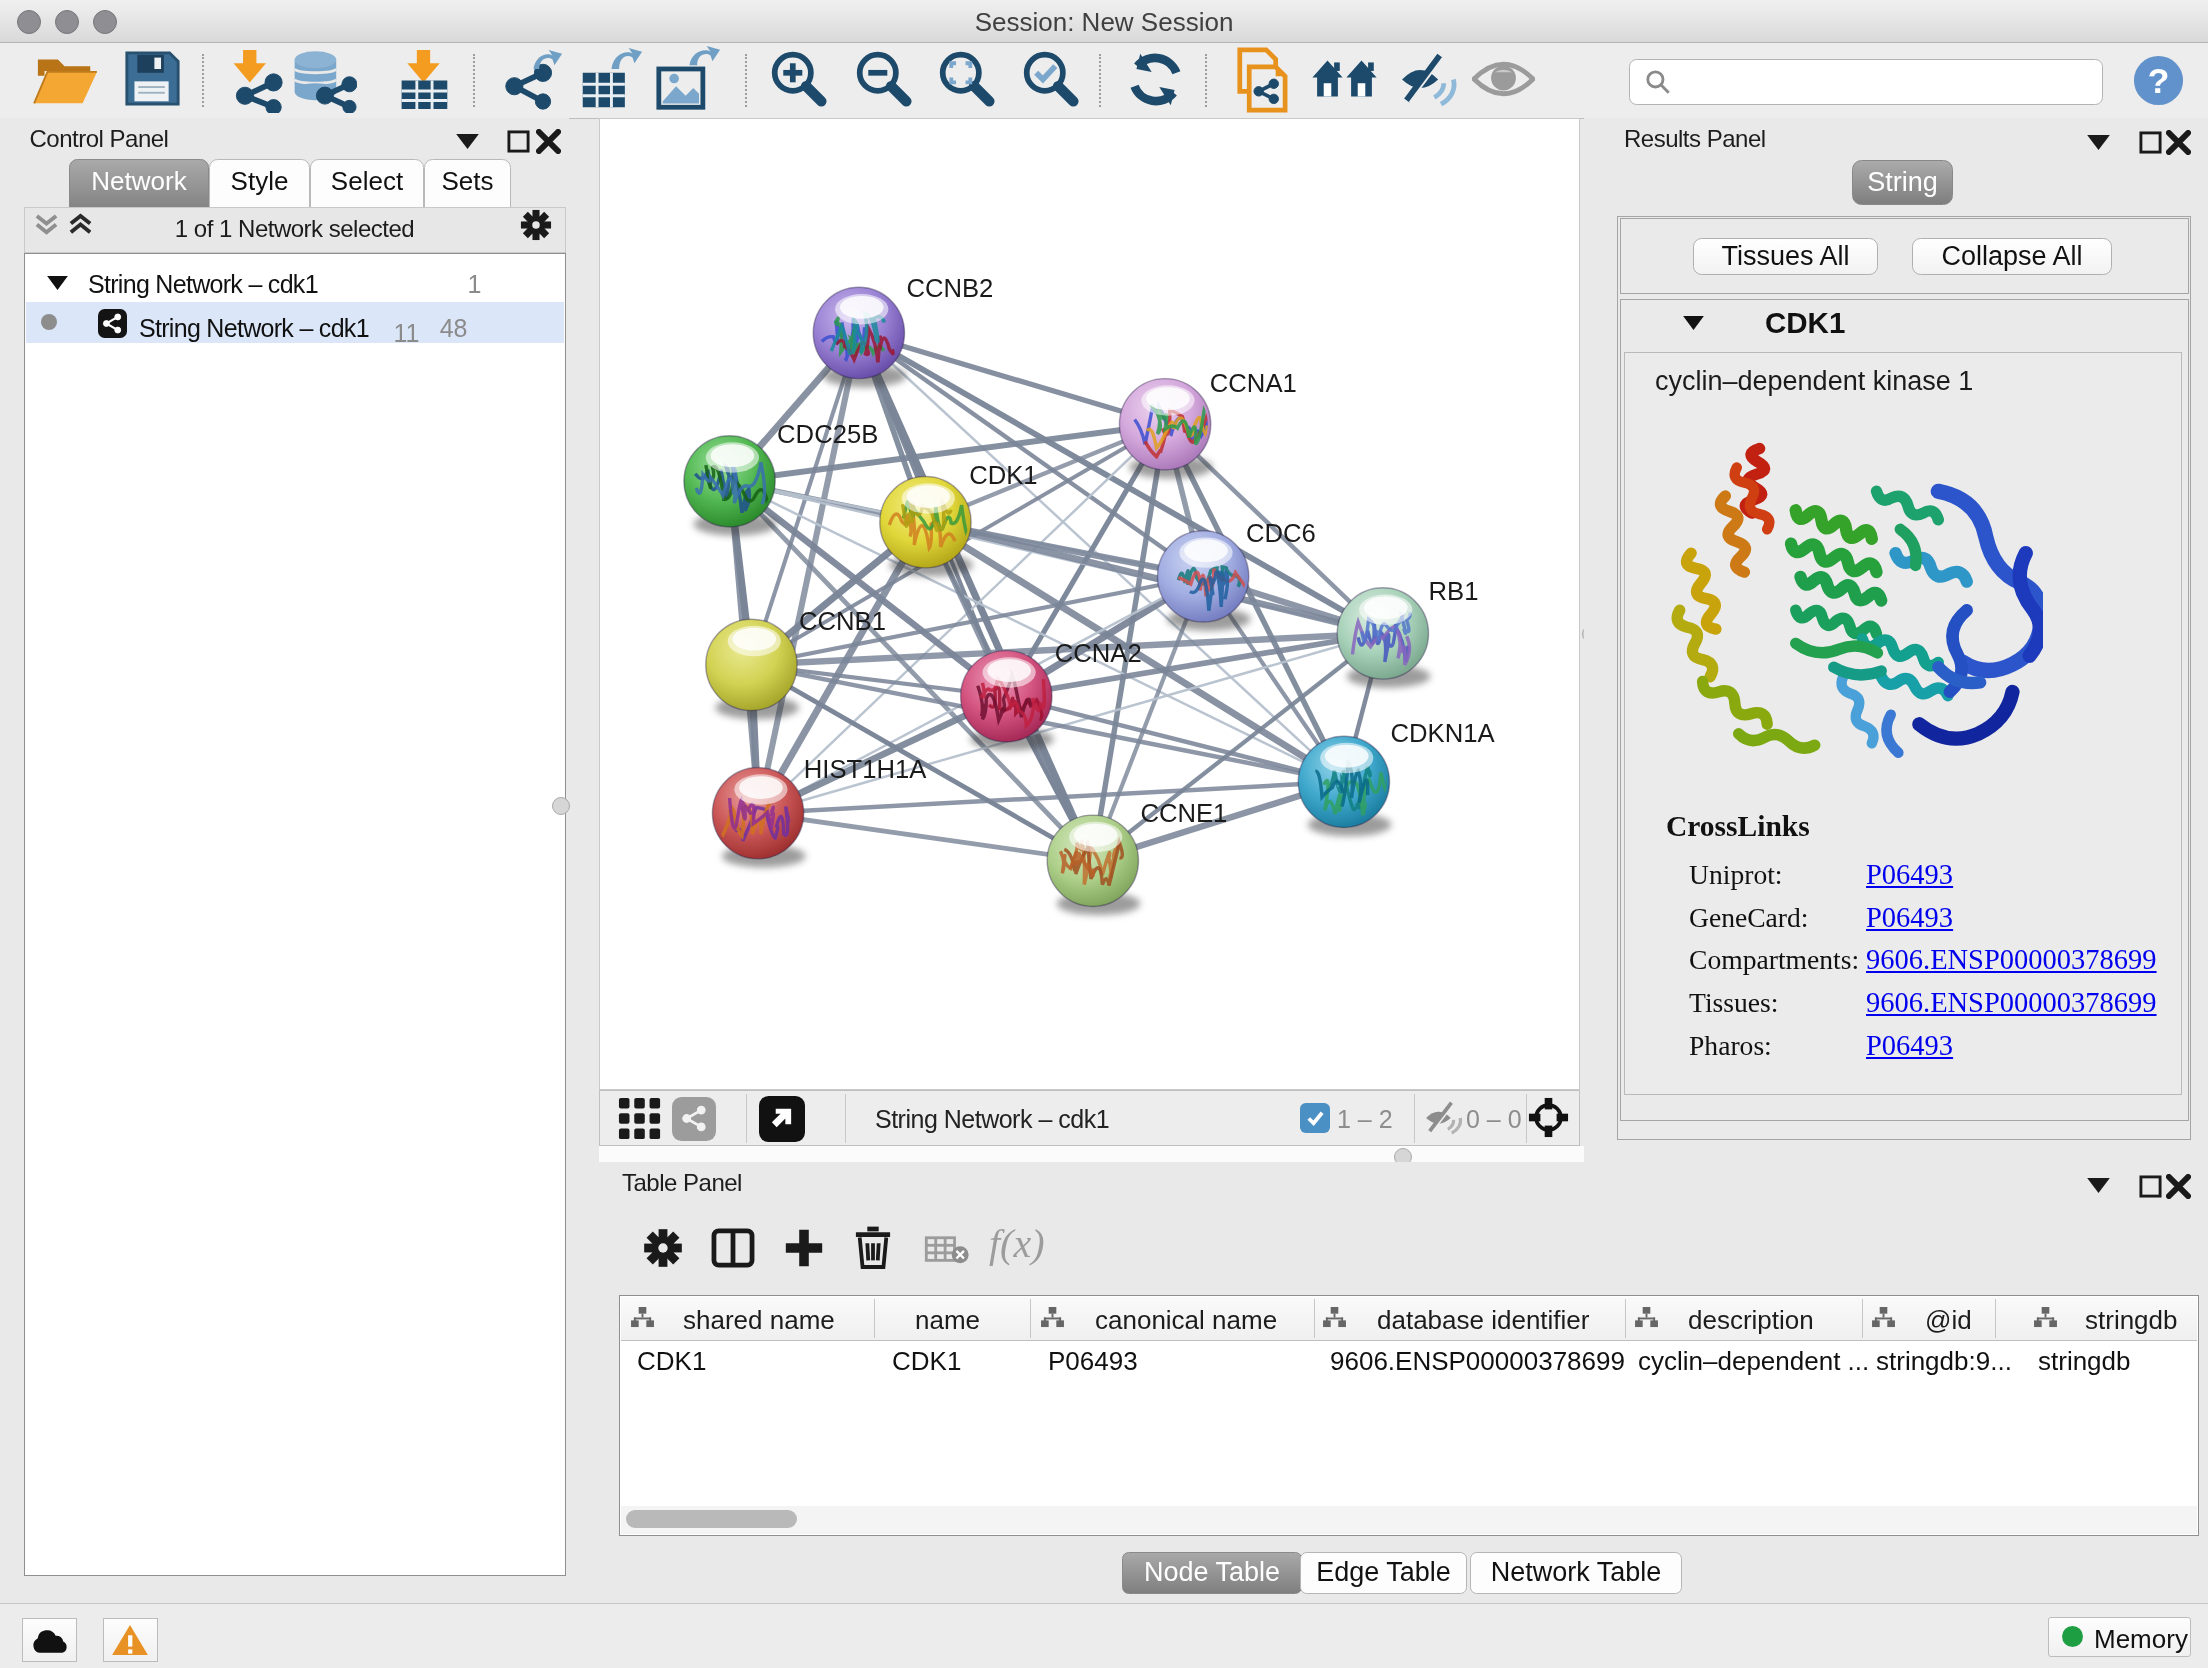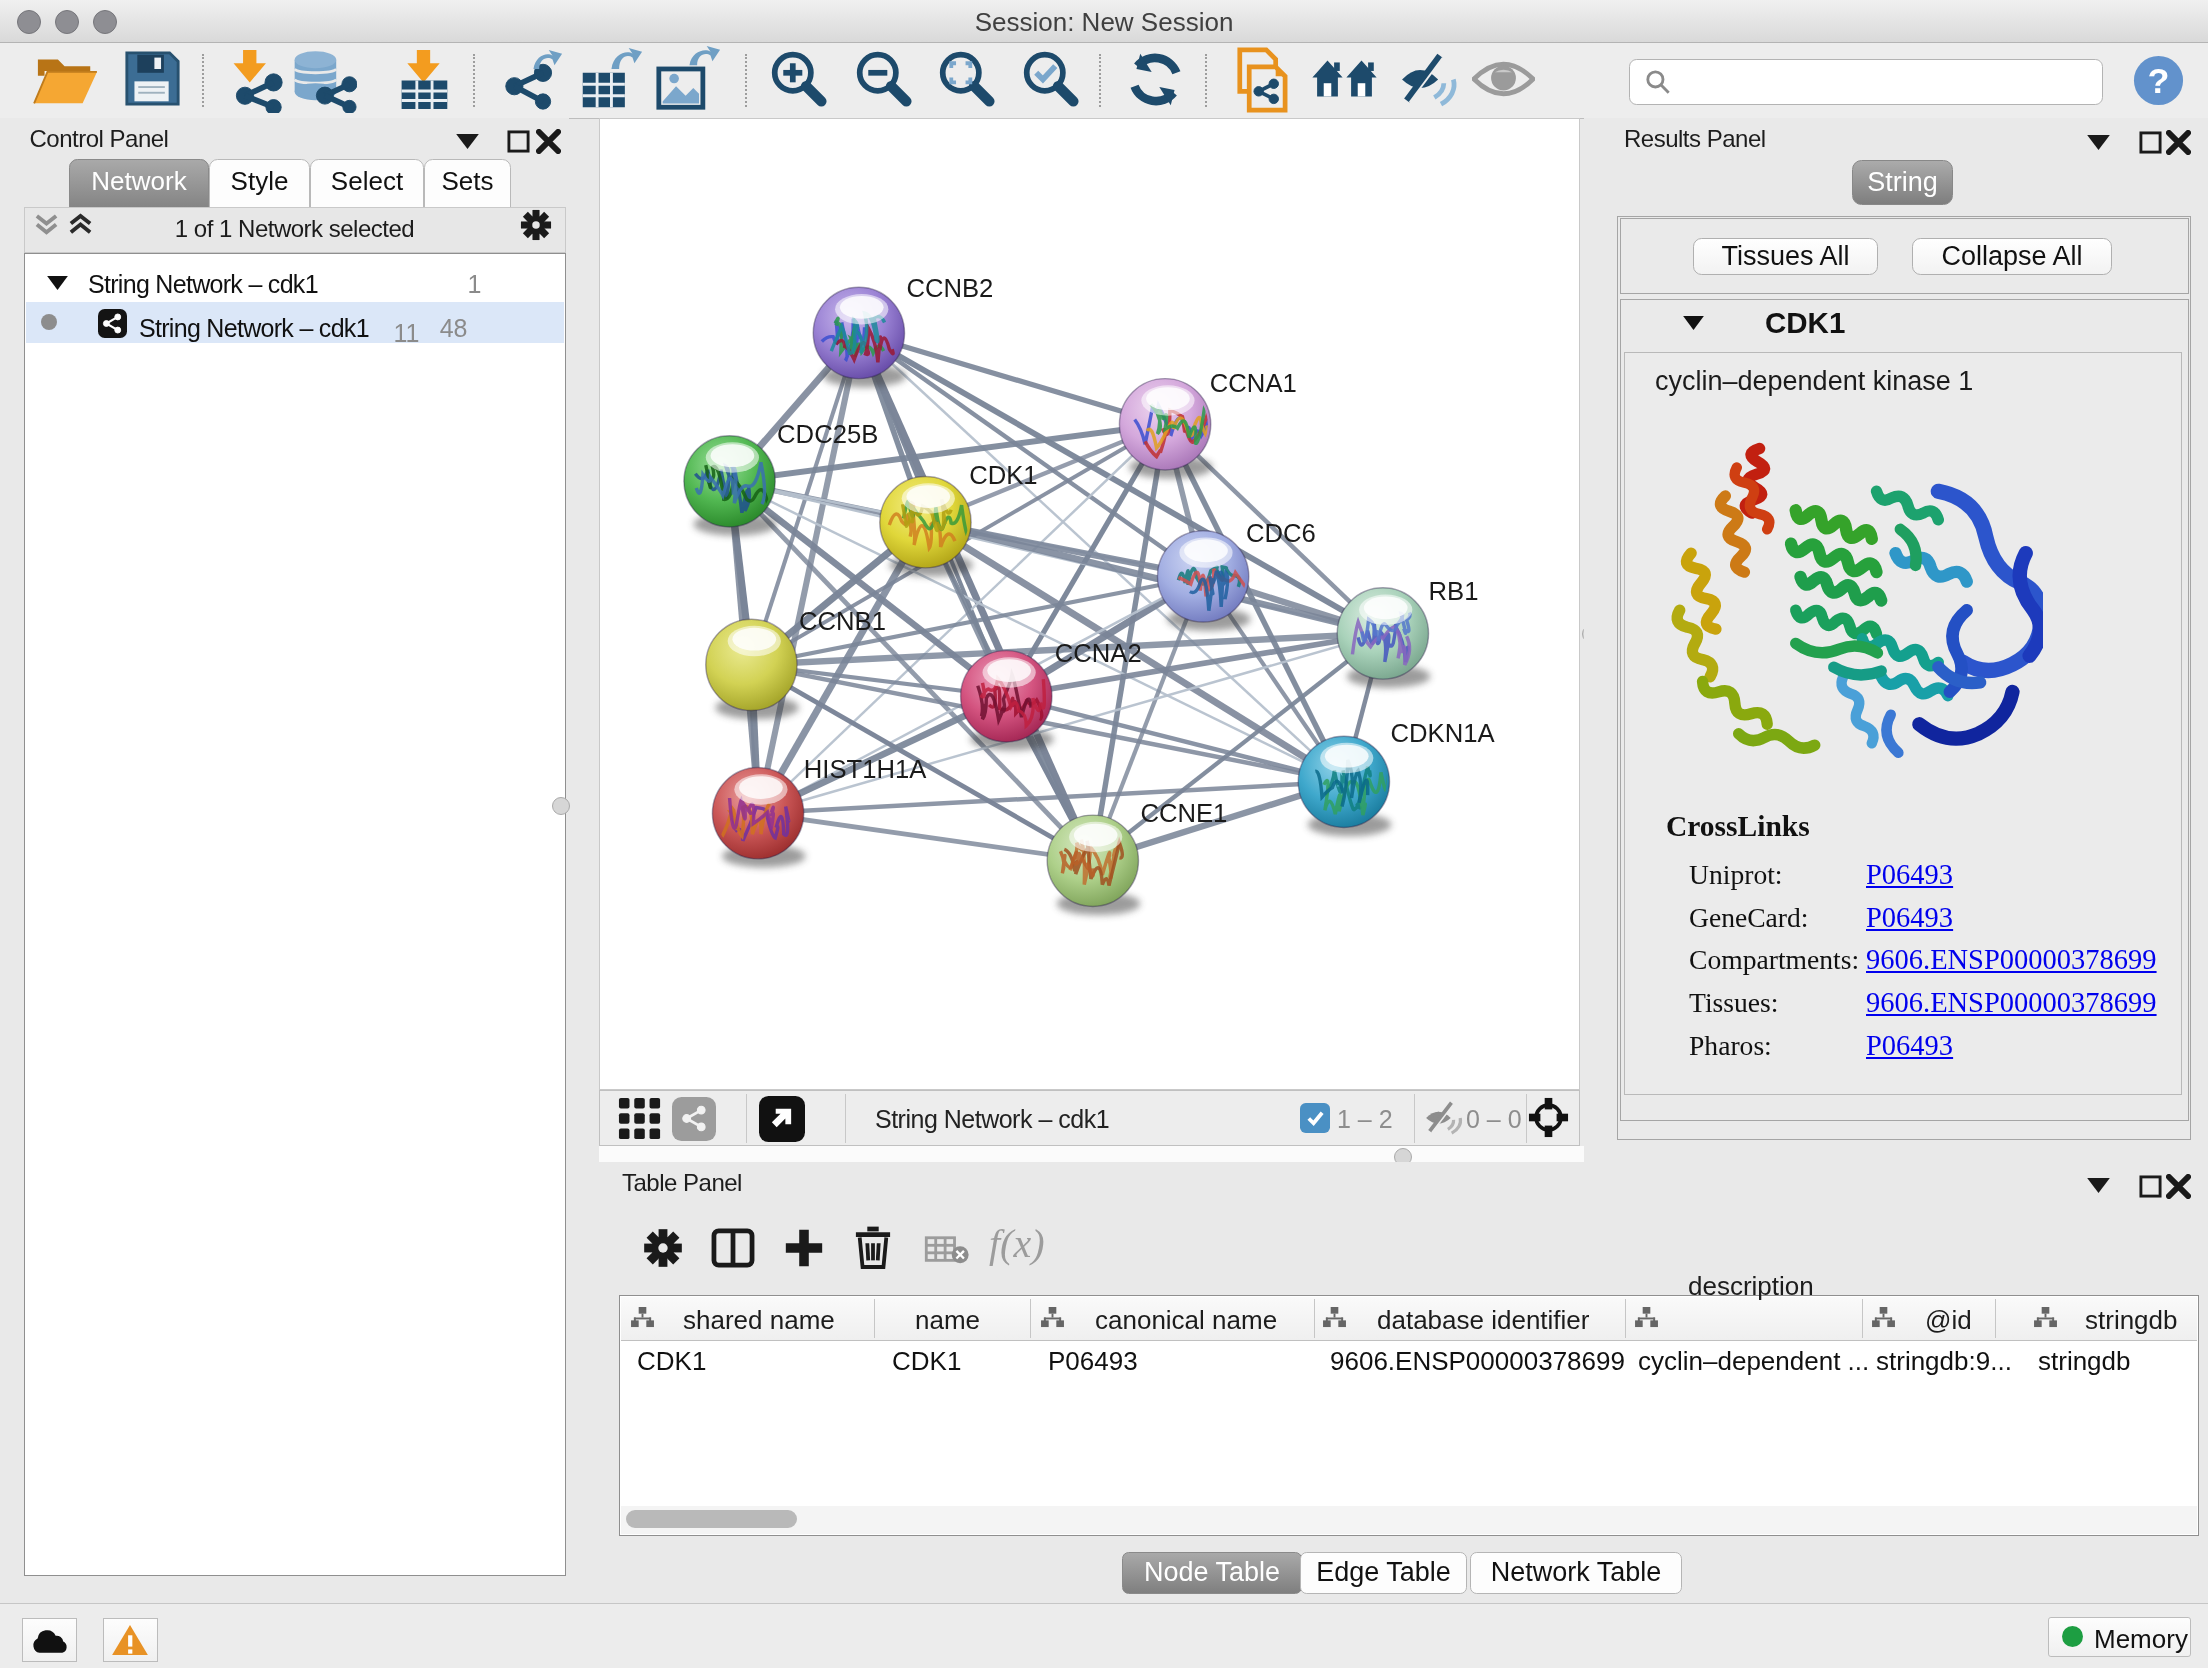--- a/index.html
+++ b/index.html
@@ -762,21 +762,21 @@
 <svg class="abs thico" style="left:1635px;top:1307px" width="23" height="21" viewBox="0 0 24 22">
     <g fill="#666">
       <rect x="8" y="0" width="8" height="7"></rect>
       <rect x="0" y="14" width="8" height="7"></rect>
       <rect x="16" y="14" width="8" height="7"></rect>
       <path d="M11 7h2v4h-2z"></path>
       <path d="M3 11h18v2H3z"></path>
       <path d="M3 11h2v4H3zm16 0h2v4h-2z"></path>
     </g>
   </svg>
-<div class="abs thead" style="left:1688px;top:1271px">description</div>
+<div class="abs thead" style="left:1688px;top:1305px">description</div>
 <div class="abs" style="left:1862px;top:1299px;width:0;height:39px;border-left:1.9px solid #c6c6c6"></div>
 <svg class="abs thico" style="left:1872px;top:1307px" width="23" height="21" viewBox="0 0 24 22">
     <g fill="#666">
       <rect x="8" y="0" width="8" height="7"></rect>
       <rect x="0" y="14" width="8" height="7"></rect>
       <rect x="16" y="14" width="8" height="7"></rect>
       <path d="M11 7h2v4h-2z"></path>
       <path d="M3 11h18v2H3z"></path>
       <path d="M3 11h2v4H3zm16 0h2v4h-2z"></path>
     </g>

